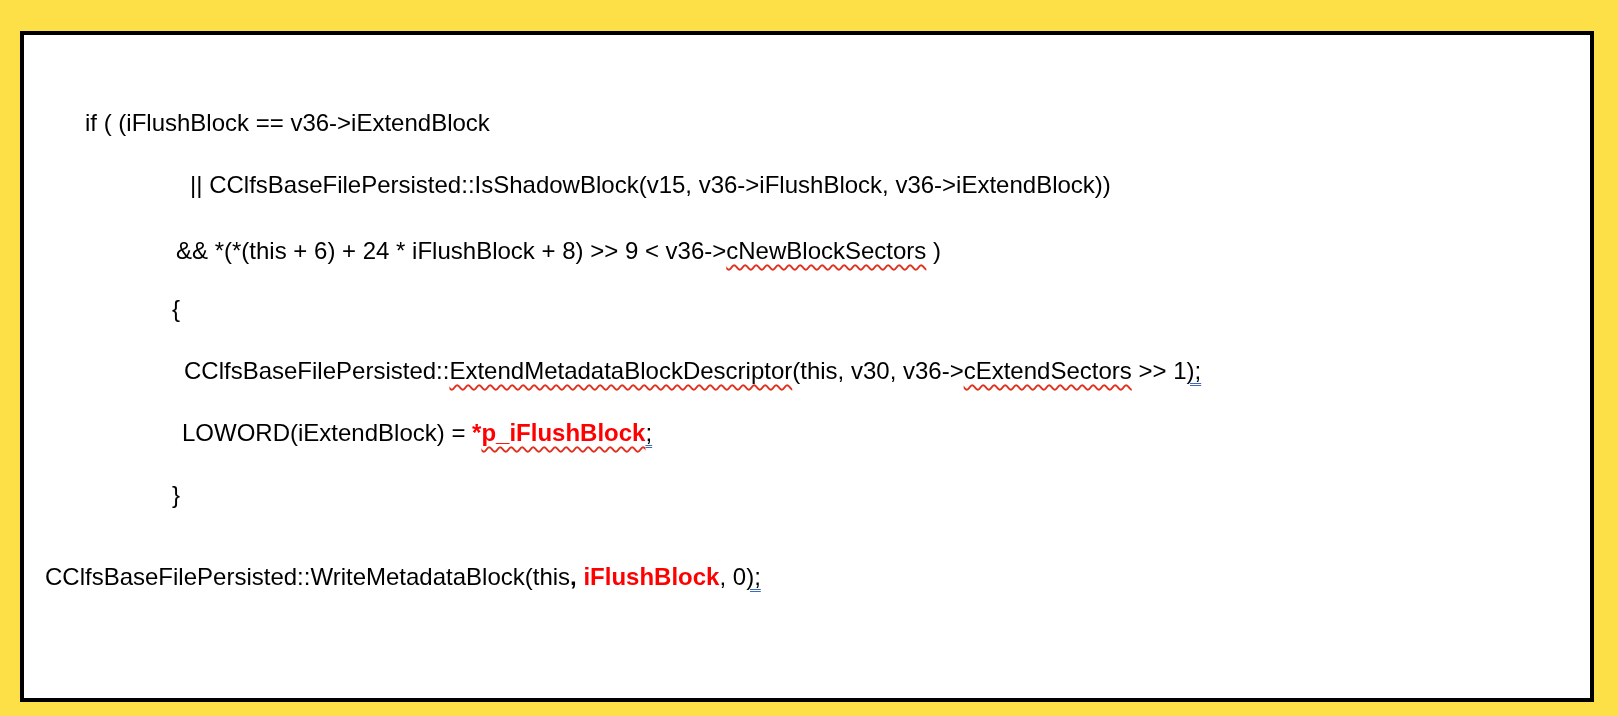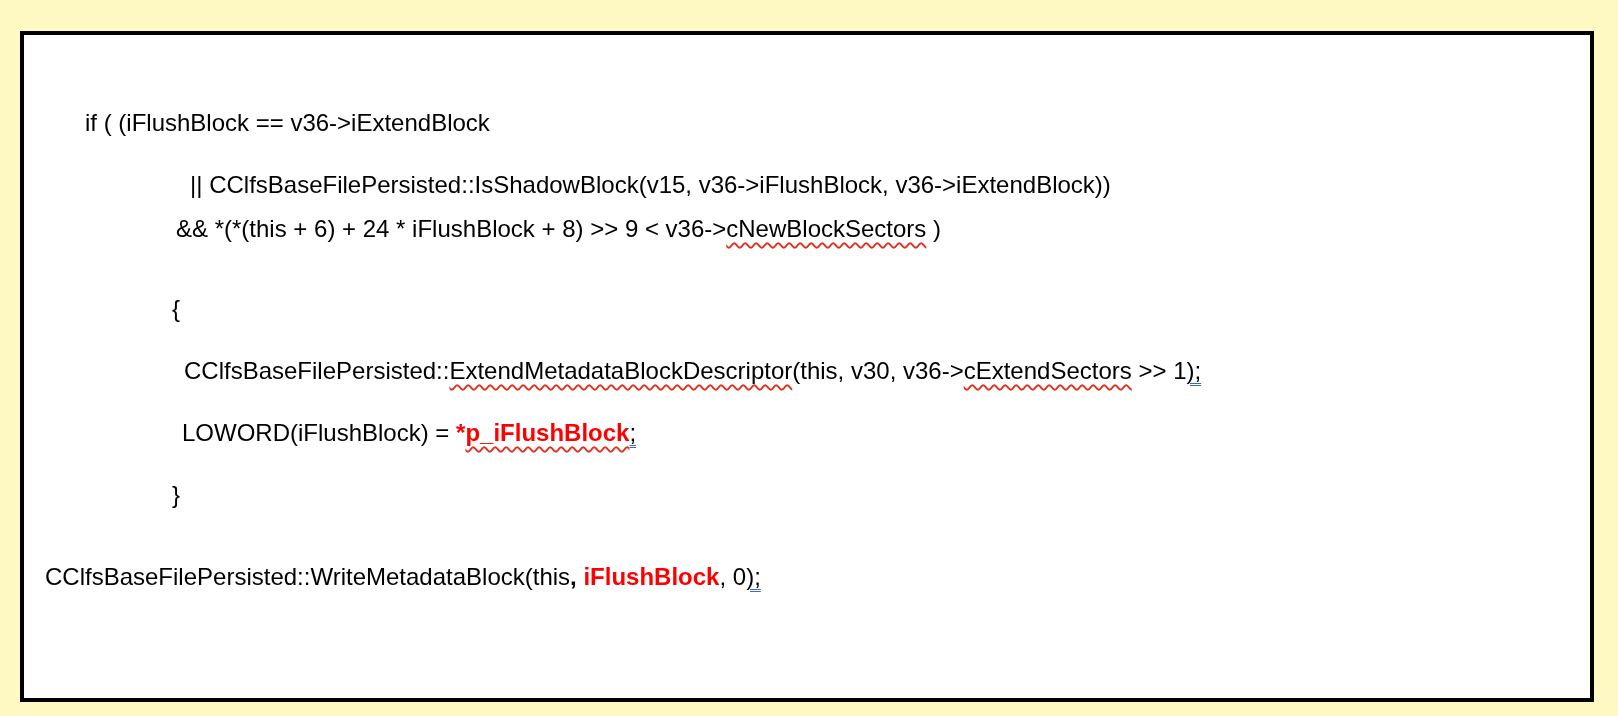--- a/index.html
+++ b/index.html
@@ -4,21 +4,21 @@
 <style>
   html, body {
     margin: 0;
     padding: 0;
     background: #ffffff;
   }
   .canvas {
     position: relative;
     width: 1618px;
     height: 716px;
-    background: #fef9c3;
+    background: #fde047;
     font-family: "Liberation Sans", sans-serif;
     font-size: 24px;
     color: #000000;
     overflow: hidden;
   }
   .frame {
     position: absolute;
     left: 20px;
     top: 31px;
     width: 1574px;
@@ -29,21 +29,21 @@
   }
   .code-line {
     position: absolute;
     white-space: pre;
     line-height: 34px;
     height: 34px;
   }
   
   .line1 { left: 85px;  top: 106px; }
   .line2 { left: 190px; top: 168px; }
-  .line3 { left: 176px; top: 212px; }
+  .line3 { left: 176px; top: 234px; }
   .line4 { left: 172px; top: 292px; }
   .line5 { left: 184px; top: 354px; }
   .line6 { left: 182px; top: 416px; }
   .line7 { left: 172px; top: 478px; }
   .line8 { left: 45px;  top: 560px; }
 
   .seg-normal { color: var(--text, #000); }
   .seg-bold   { color: var(--text, #000); font-weight: bold; }
   .seg-redbold {
     color: var(--red_bold, #ff0000);
@@ -80,17 +80,17 @@
 <body>
 
 <div class="canvas">
   <div class="frame"></div>
   <div id="code-block">
       <div class="code-line line1"><span class="seg-normal">if ( (iFlushBlock == v36-&gt;iExtendBlock</span></div>
       <div class="code-line line2"><span class="seg-normal">|| CClfsBaseFilePersisted::IsShadowBlock(v15, v36-&gt;iFlushBlock, v36-&gt;iExtendBlock))</span></div>
       <div class="code-line line3"><span class="seg-normal">&amp;&amp; *(*(this + 6) + 24 * iFlushBlock + 8) &gt;&gt; 9 &lt; v36-&gt;</span><span class="seg-spell">cNewBlockSectors</span><span class="seg-normal"> )</span></div>
       <div class="code-line line4"><span class="seg-normal">{</span></div>
       <div class="code-line line5"><span class="seg-normal">CClfsBaseFilePersisted::</span><span class="seg-spell">ExtendMetadataBlockDescriptor</span><span class="seg-normal">(this, v30, v36-&gt;</span><span class="seg-spell">cExtendSectors</span><span class="seg-normal"> &gt;&gt; 1</span><span class="seg-grammar">);</span></div>
-      <div class="code-line line6"><span class="seg-normal">LOWORD(iFlushBlock) = </span><span class="seg-redbold">*</span><span class="seg-redbold-spell">p_iFlushBlock</span><span class="seg-grammar">;</span></div>
+      <div class="code-line line6"><span class="seg-normal">LOWORD(iExtendBlock) = </span><span class="seg-redbold">*</span><span class="seg-redbold-spell">p_iFlushBlock</span><span class="seg-grammar">;</span></div>
       <div class="code-line line7"><span class="seg-normal">}</span></div>
       <div class="code-line line8"><span class="seg-normal">CClfsBaseFilePersisted::WriteMetadataBlock(this</span><span class="seg-bold">,</span><span class="seg-normal"> </span><span class="seg-redbold">iFlushBlock</span><span class="seg-normal">, 0</span><span class="seg-grammar">);</span></div>
     </div>
 </div>
 
 </body></html>

